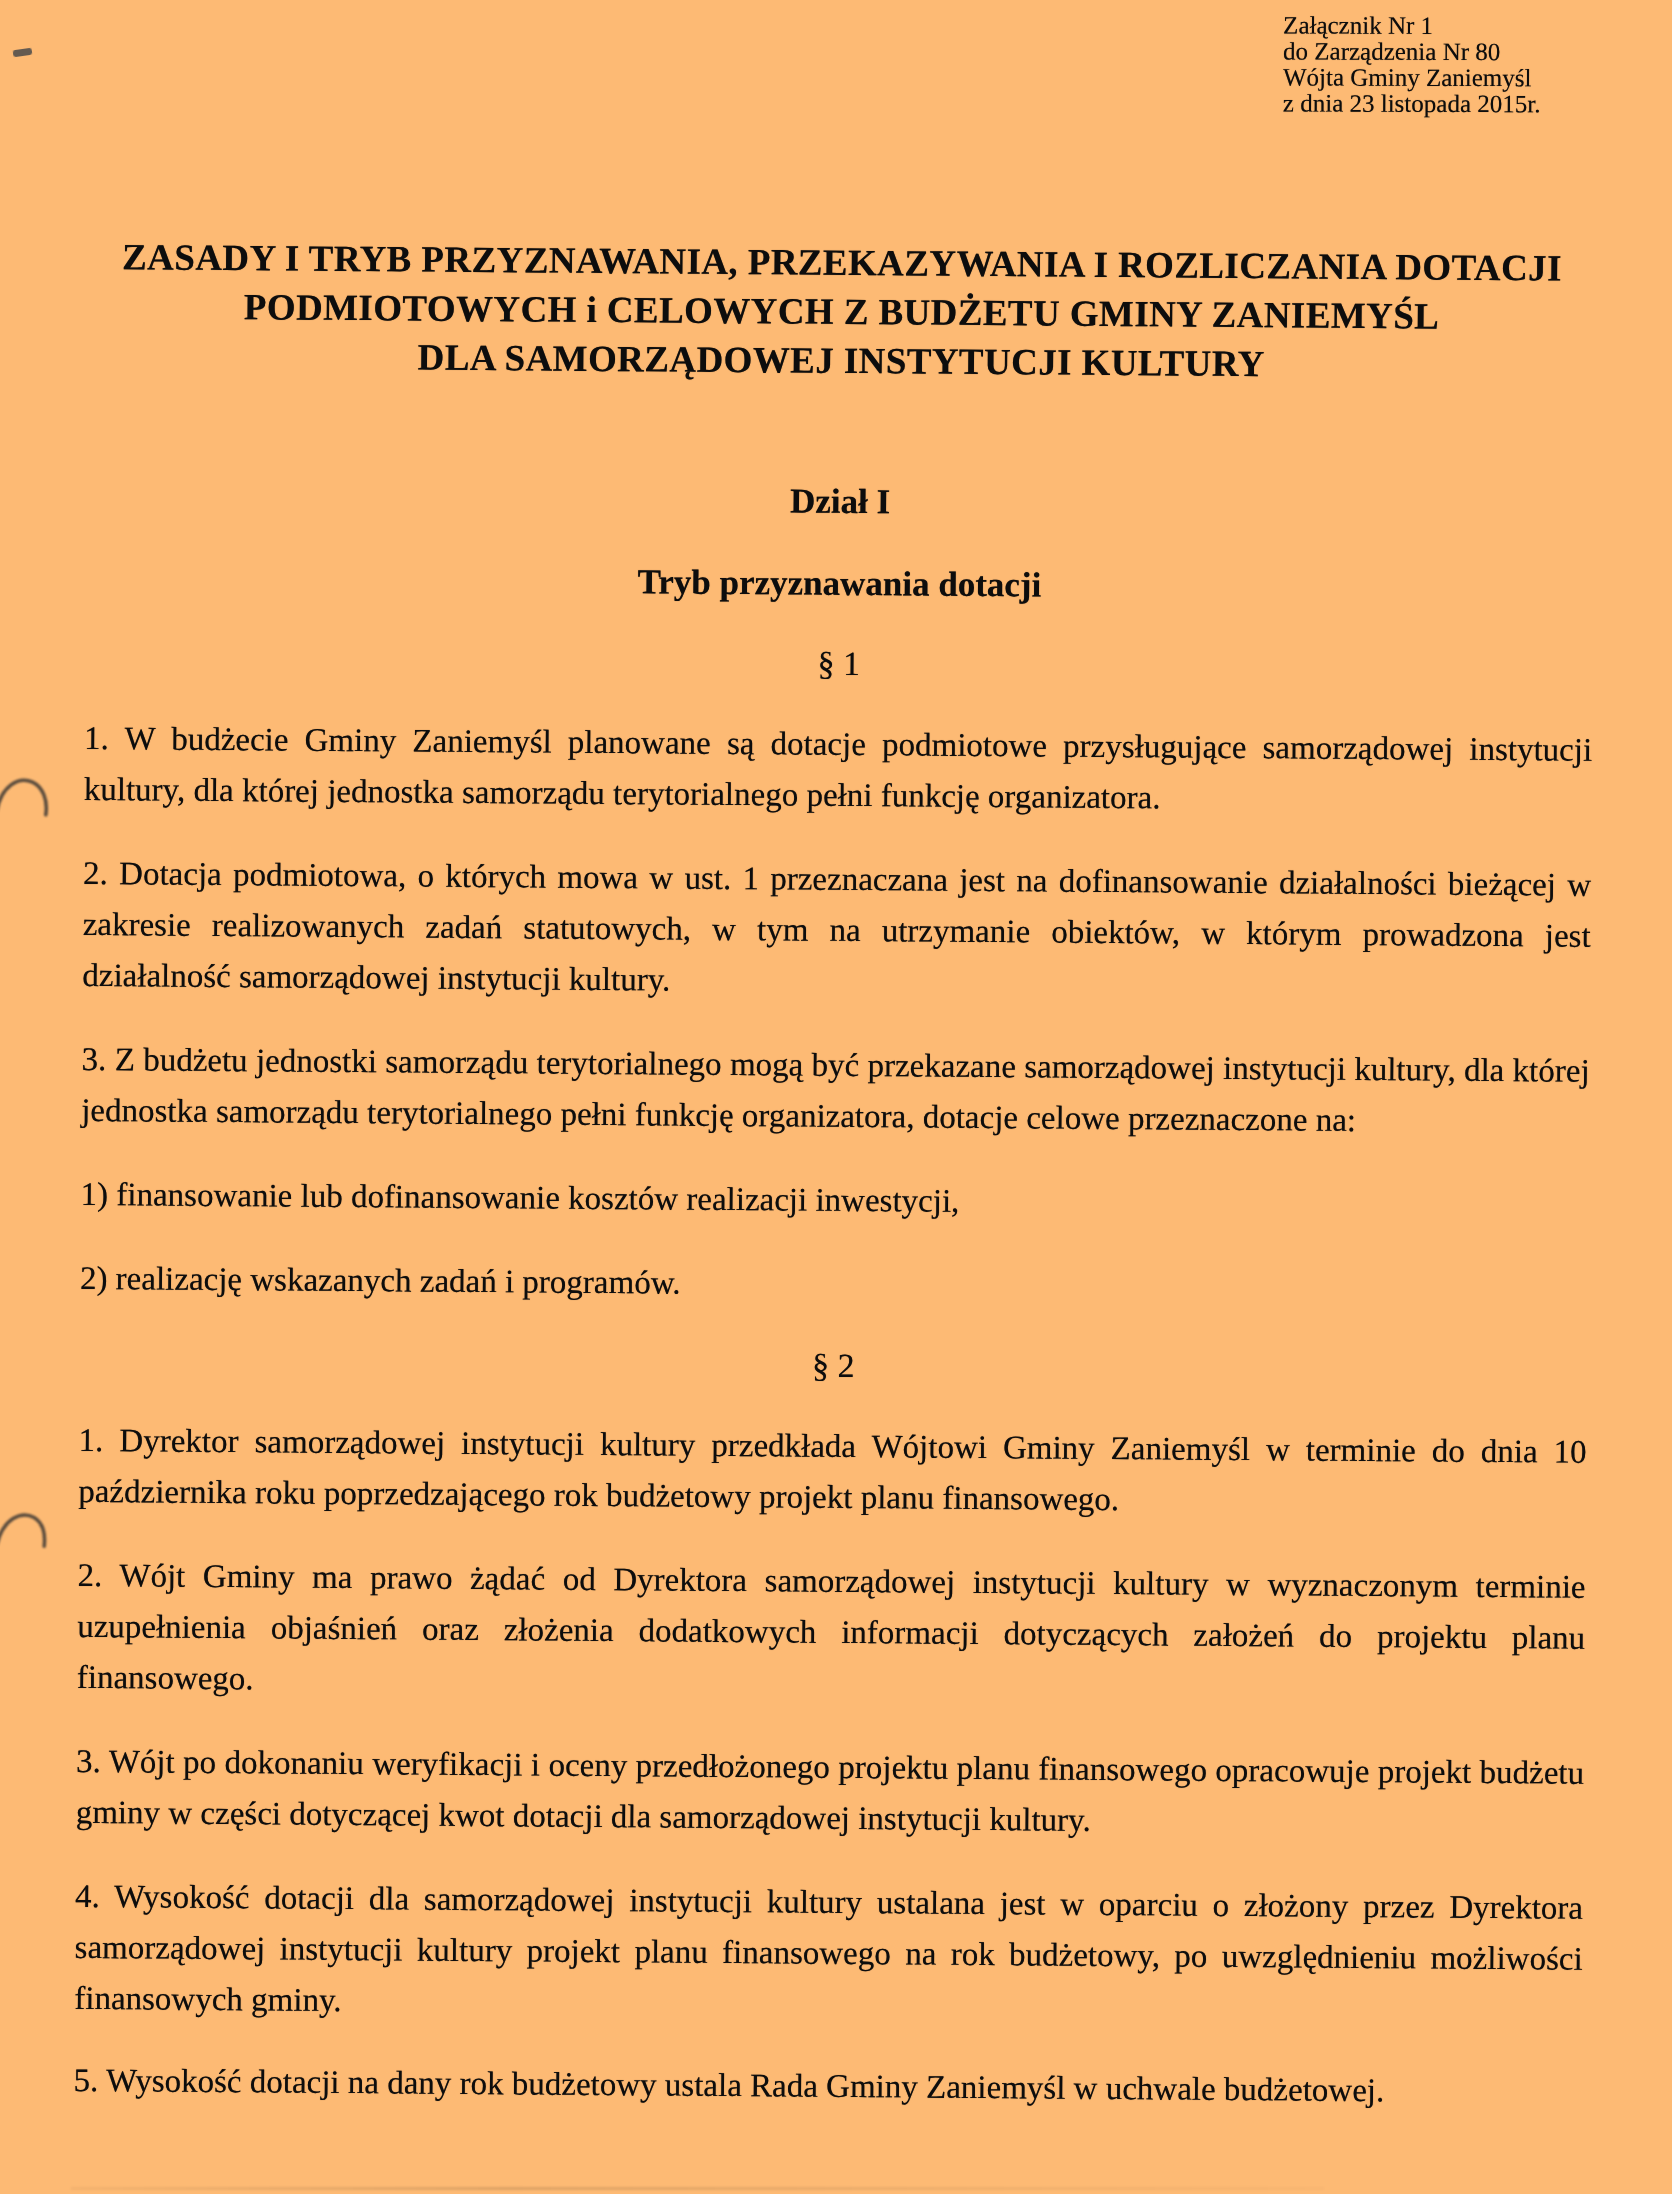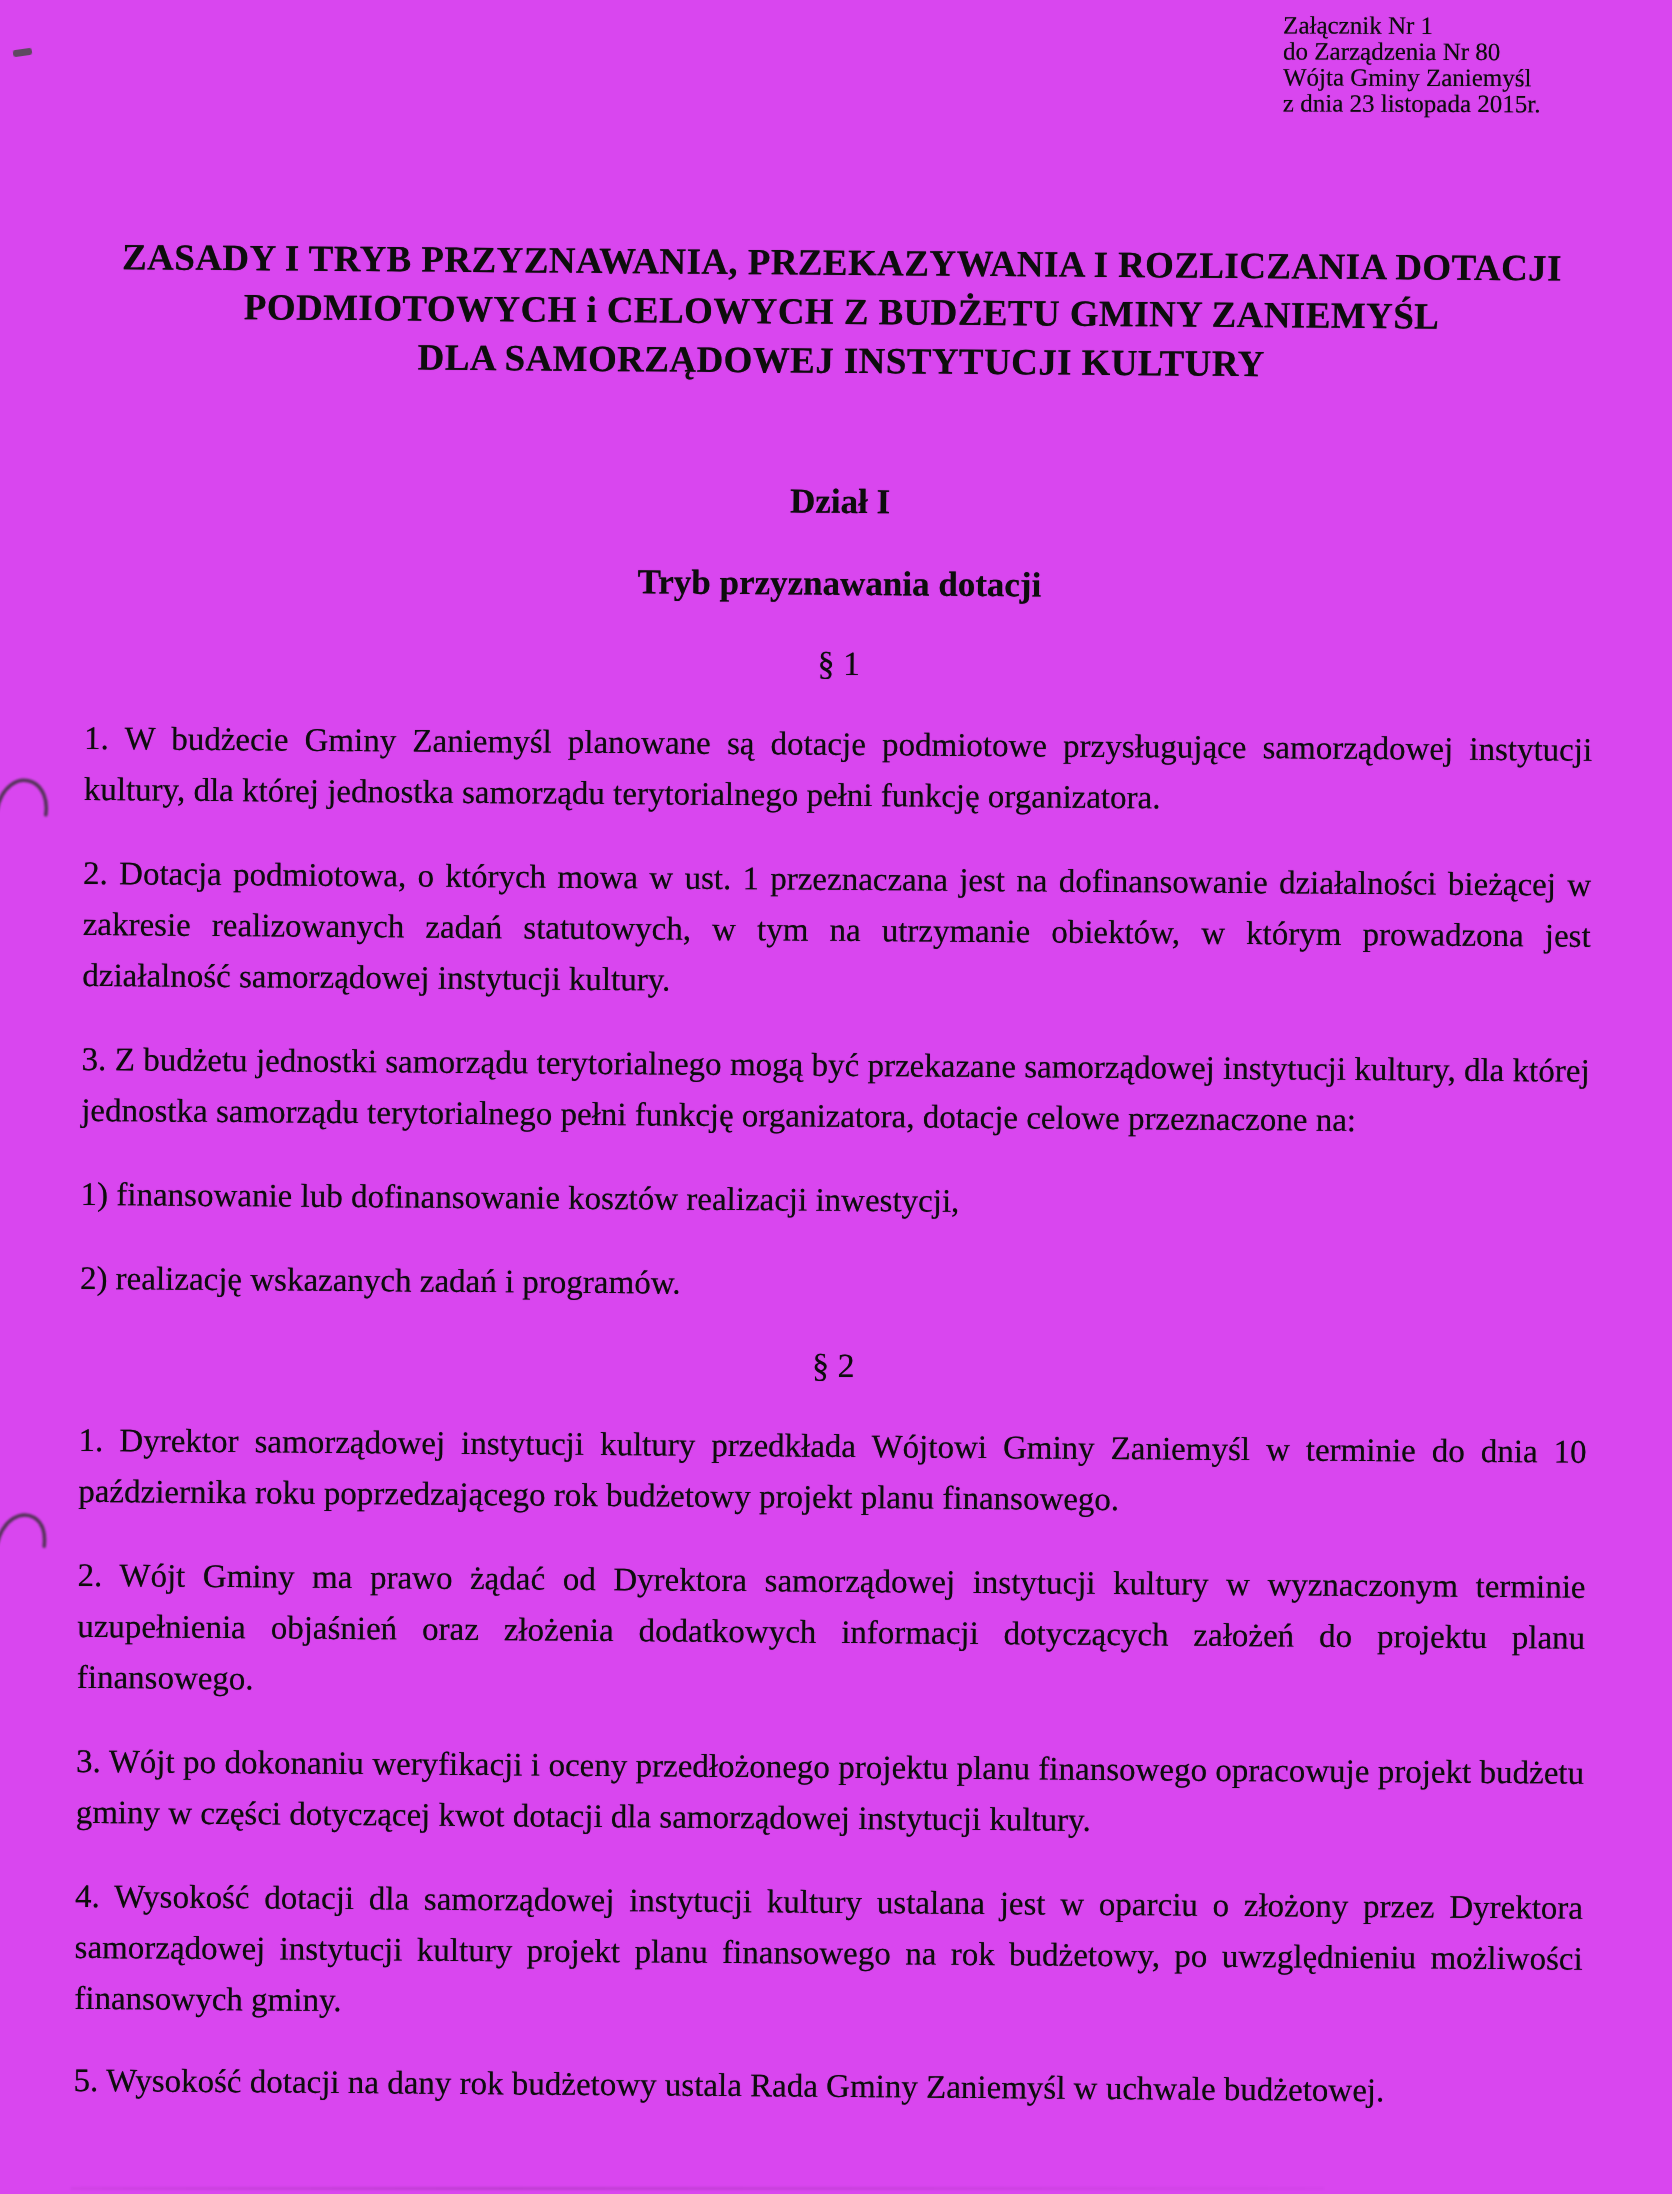--- a/index.html
+++ b/index.html
@@ -11,21 +11,21 @@
     width: 1673px;
     height: 2194px;
     overflow: hidden;
     position: relative;
     font-family: "Liberation Serif", "DejaVu Serif", serif;
     color: #0d0d0d;
   }
   .page {
     position: absolute;
     inset: 0;
-    background: #d946ef;
+    background: #fdba74;
   }
 
   
   .attachment-note {
     position: absolute;
     left: 1283px;
     top: 12.5px;
     width: 329px;
     font-size: 25px;
     line-height: 26px;

